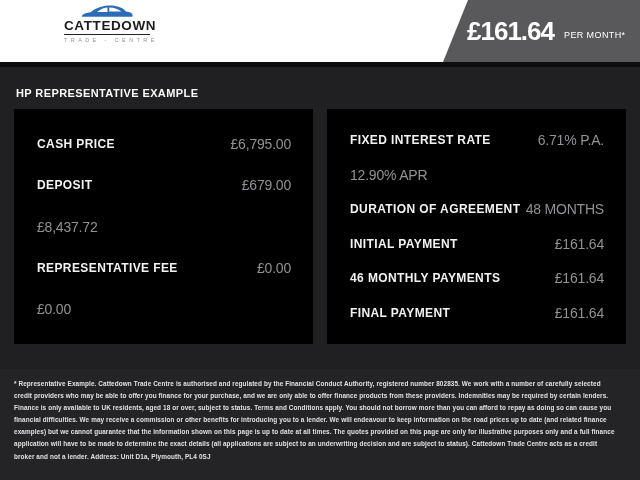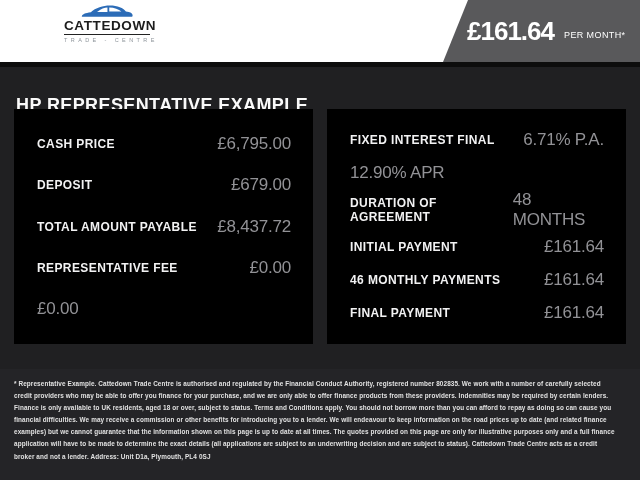--- a/index.html
+++ b/index.html
@@ -30,36 +30,36 @@
   }
   .price-suffix {
     position:absolute; left:121px; top:30px;
     font-size:9px; font-weight:normal; color:#ffffff; letter-spacing:0.4px;
   }
 
   .divider { position:absolute; top:62px; left:0; width:640px; height:5px; background:#0d0d0d; }
 
   
   .section-title {
-    position:absolute; left:16px; top:95px; margin:0;
-    font-size:18px; font-weight:bold; color:#fafafa; letter-spacing:0.4px;
+    position:absolute; left:16px; top:87px; margin:0;
+    font-size:11px; font-weight:bold; color:#fafafa; letter-spacing:0.4px;
   }
 
   .panel {
     position:absolute; top:109px; width:299px; height:235px;
     background:#000000; box-sizing:border-box;
     padding:14px 22px 14px 23px;
     display:flex; flex-direction:column;
   }
   .panel-left { left:14px; }
   .panel-right { left:327px; }
 
   .finance-row { flex:1; display:flex; justify-content:space-between; align-items:center; }
   .finance-label { font-size:12px; font-weight:bold; color:#f2f2f3; letter-spacing:0.4px; }
-  .finance-value { font-size:17px; color:#929296; letter-spacing:-0.2px; }
+  .finance-value { font-size:14px; color:#929296; letter-spacing:-0.2px; }
 
   
   .footer-band { position:absolute; top:369px; left:0; width:640px; height:111px; background:#242427; }
   .disclaimer {
     position:absolute; left:14px; top:9px; width:601px; margin:0;
     font-size:6.4px; font-weight:bold; color:#e2e2e2;
     line-height:12.1px; letter-spacing:0.1px;
   }
 </style>
 </head>
@@ -93,35 +93,34 @@
   <section class="panel panel-left">
     <div class="finance-row">
       <span class="finance-label">CASH PRICE</span>
       <span class="finance-value">£6,795.00</span>
     </div>
     <div class="finance-row">
       <span class="finance-label">DEPOSIT</span>
       <span class="finance-value">£679.00</span>
     </div>
     <div class="finance-row">
-      <span class="finance-label">TOTAL AMOUNT PAYABLE</span>
       <span class="finance-value">£8,437.72</span>
     </div>
     <div class="finance-row">
       <span class="finance-label">REPRESENTATIVE FEE</span>
       <span class="finance-value">£0.00</span>
     </div>
     <div class="finance-row">
       <span class="finance-value">£0.00</span>
     </div>
   </section>
 
   <section class="panel panel-right">
     <div class="finance-row">
-      <span class="finance-label">FIXED INTEREST FINAL</span>
+      <span class="finance-label">FIXED INTEREST RATE</span>
       <span class="finance-value">6.71% P.A.</span>
     </div>
     <div class="finance-row">
       <span class="finance-value">12.90% APR</span>
     </div>
     <div class="finance-row">
       <span class="finance-label">DURATION OF AGREEMENT</span>
       <span class="finance-value">48 MONTHS</span>
     </div>
     <div class="finance-row">

